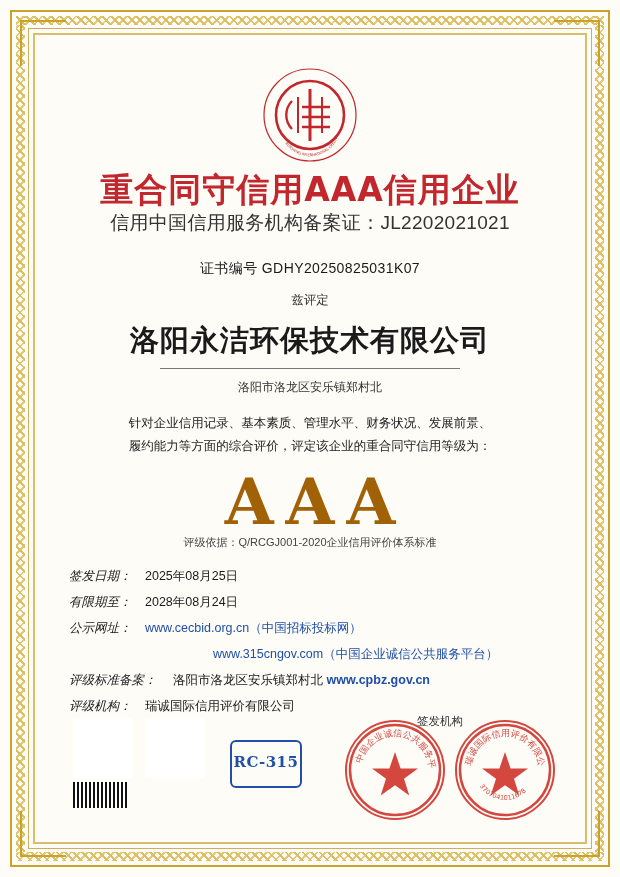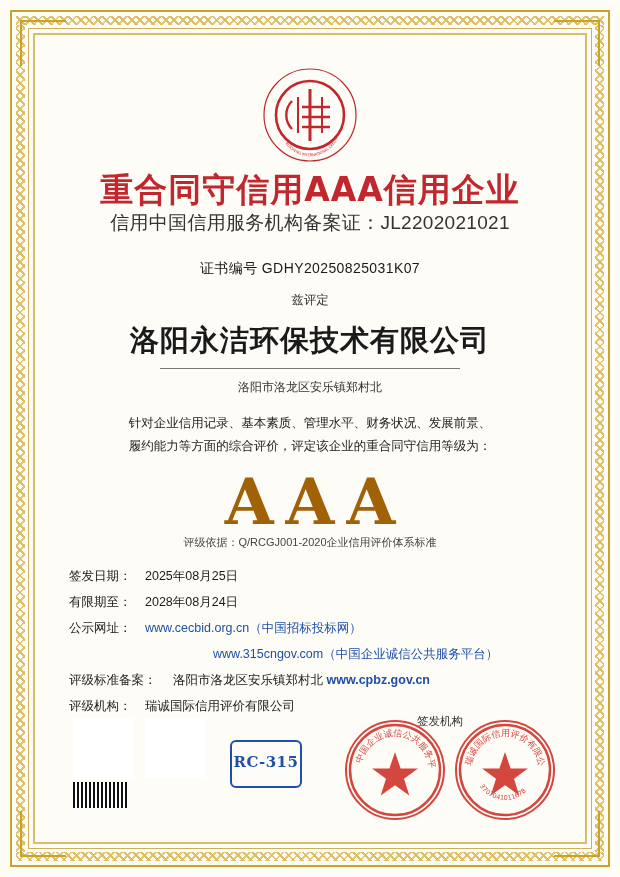--- a/index.html
+++ b/index.html
@@ -166,20 +166,21 @@
     color: #1a1a1a;
   }
   .info-row {
     display: flex;
     align-items: baseline;
     margin-bottom: 9px;
   }
   .info-label {
     width: 76px;
     flex: 0 0 76px;
+    font-style: italic;
   }
   .info-value { white-space: nowrap; }
   .info-value.center-ind { padding-left: 68px; }
   .link { color: #1f4fa8; text-align: center; }
   .link-bold { color: #1f4fa8; font-weight: bold; }
 
   
   .bottom {
     position: absolute;
     left: 0; right: 0;

